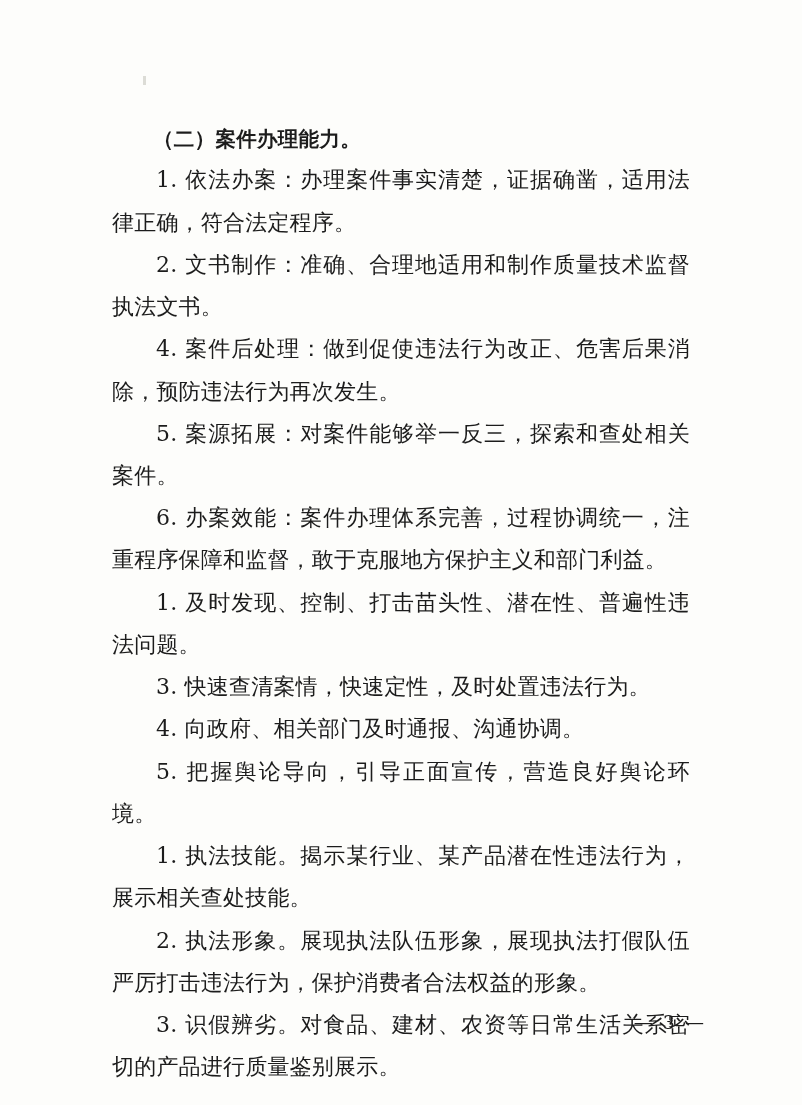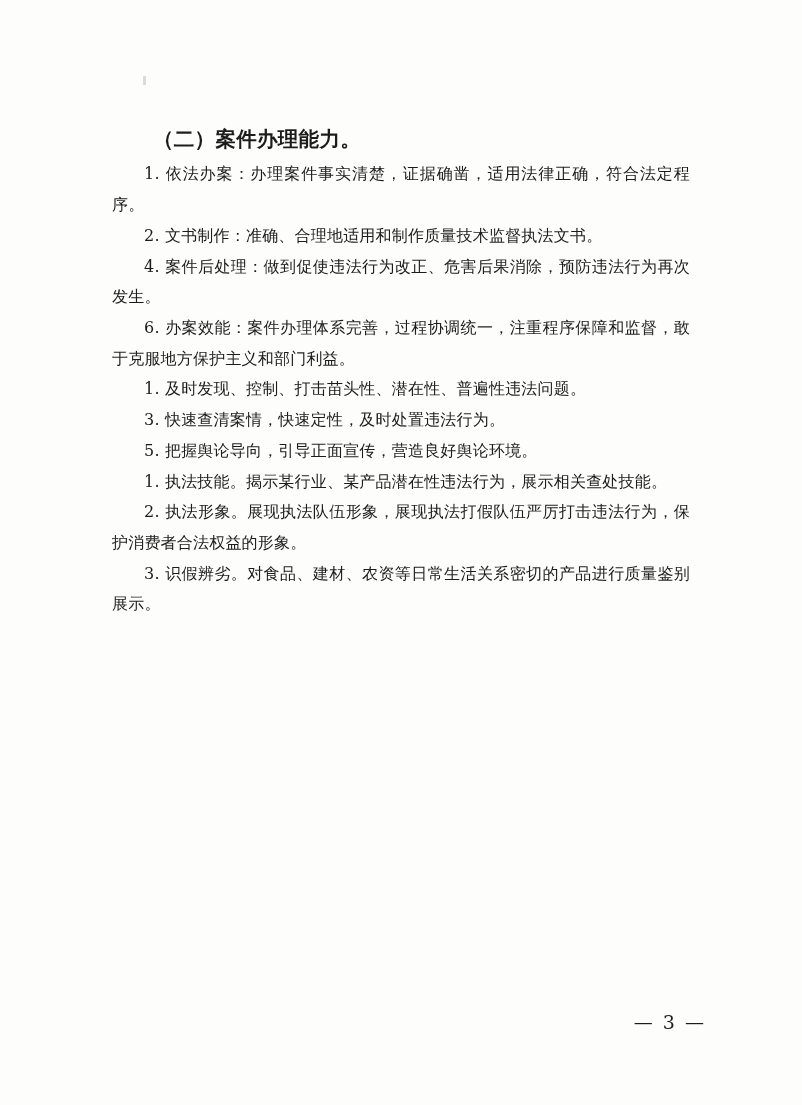--- a/index.html
+++ b/index.html
@@ -26,21 +26,21 @@
   .heading {
     font-size: 20.5px;
     font-weight: bold;
     line-height: 1.92;
     text-indent: 2em;
     letter-spacing: 0.3px;
     margin: 0;
     white-space: nowrap;
   }
   .para {
-    font-size: 16px;
+    font-size: 22px;
     line-height: 1.92;
     text-indent: 2em;
     letter-spacing: 0.2px;
     margin: 0;
     text-align: justify;
     text-justify: inter-ideograph;
   }
   .page-number {
     position: absolute;
     right: 96px;
@@ -63,24 +63,26 @@
 <body>
 
 <div class="page">
   <div class="edge-mark"></div>
 
   <div class="content">
     <p class="heading">（二）案件办理能力。</p>
     <p class="para">1. 依法办案：办理案件事实清楚，证据确凿，适用法律正确，符合法定程序。</p>
     <p class="para">2. 文书制作：准确、合理地适用和制作质量技术监督执法文书。</p>
     <p class="para">4. 案件后处理：做到促使违法行为改正、危害后果消除，预防违法行为再次发生。</p>
+    <p class="para">5. 案源拓展：对案件能够举一反三，探索和查处相关案件。</p>
     <p class="para">6. 办案效能：案件办理体系完善，过程协调统一，注重程序保障和监督，敢于克服地方保护主义和部门利益。</p>
 
     <p class="para">1. 及时发现、控制、打击苗头性、潜在性、普遍性违法问题。</p>
     <p class="para">3. 快速查清案情，快速定性，及时处置违法行为。</p>
+    <p class="para">4. 向政府、相关部门及时通报、沟通协调。</p>
     <p class="para">5. 把握舆论导向，引导正面宣传，营造良好舆论环境。</p>
 
     <p class="para">1. 执法技能。揭示某行业、某产品潜在性违法行为，展示相关查处技能。</p>
     <p class="para">2. 执法形象。展现执法队伍形象，展现执法打假队伍严厉打击违法行为，保护消费者合法权益的形象。</p>
     <p class="para">3. 识假辨劣。对食品、建材、农资等日常生活关系密切的产品进行质量鉴别展示。</p>
   </div>
 
   <div class="page-number">— 3 —</div>
 </div>
 

